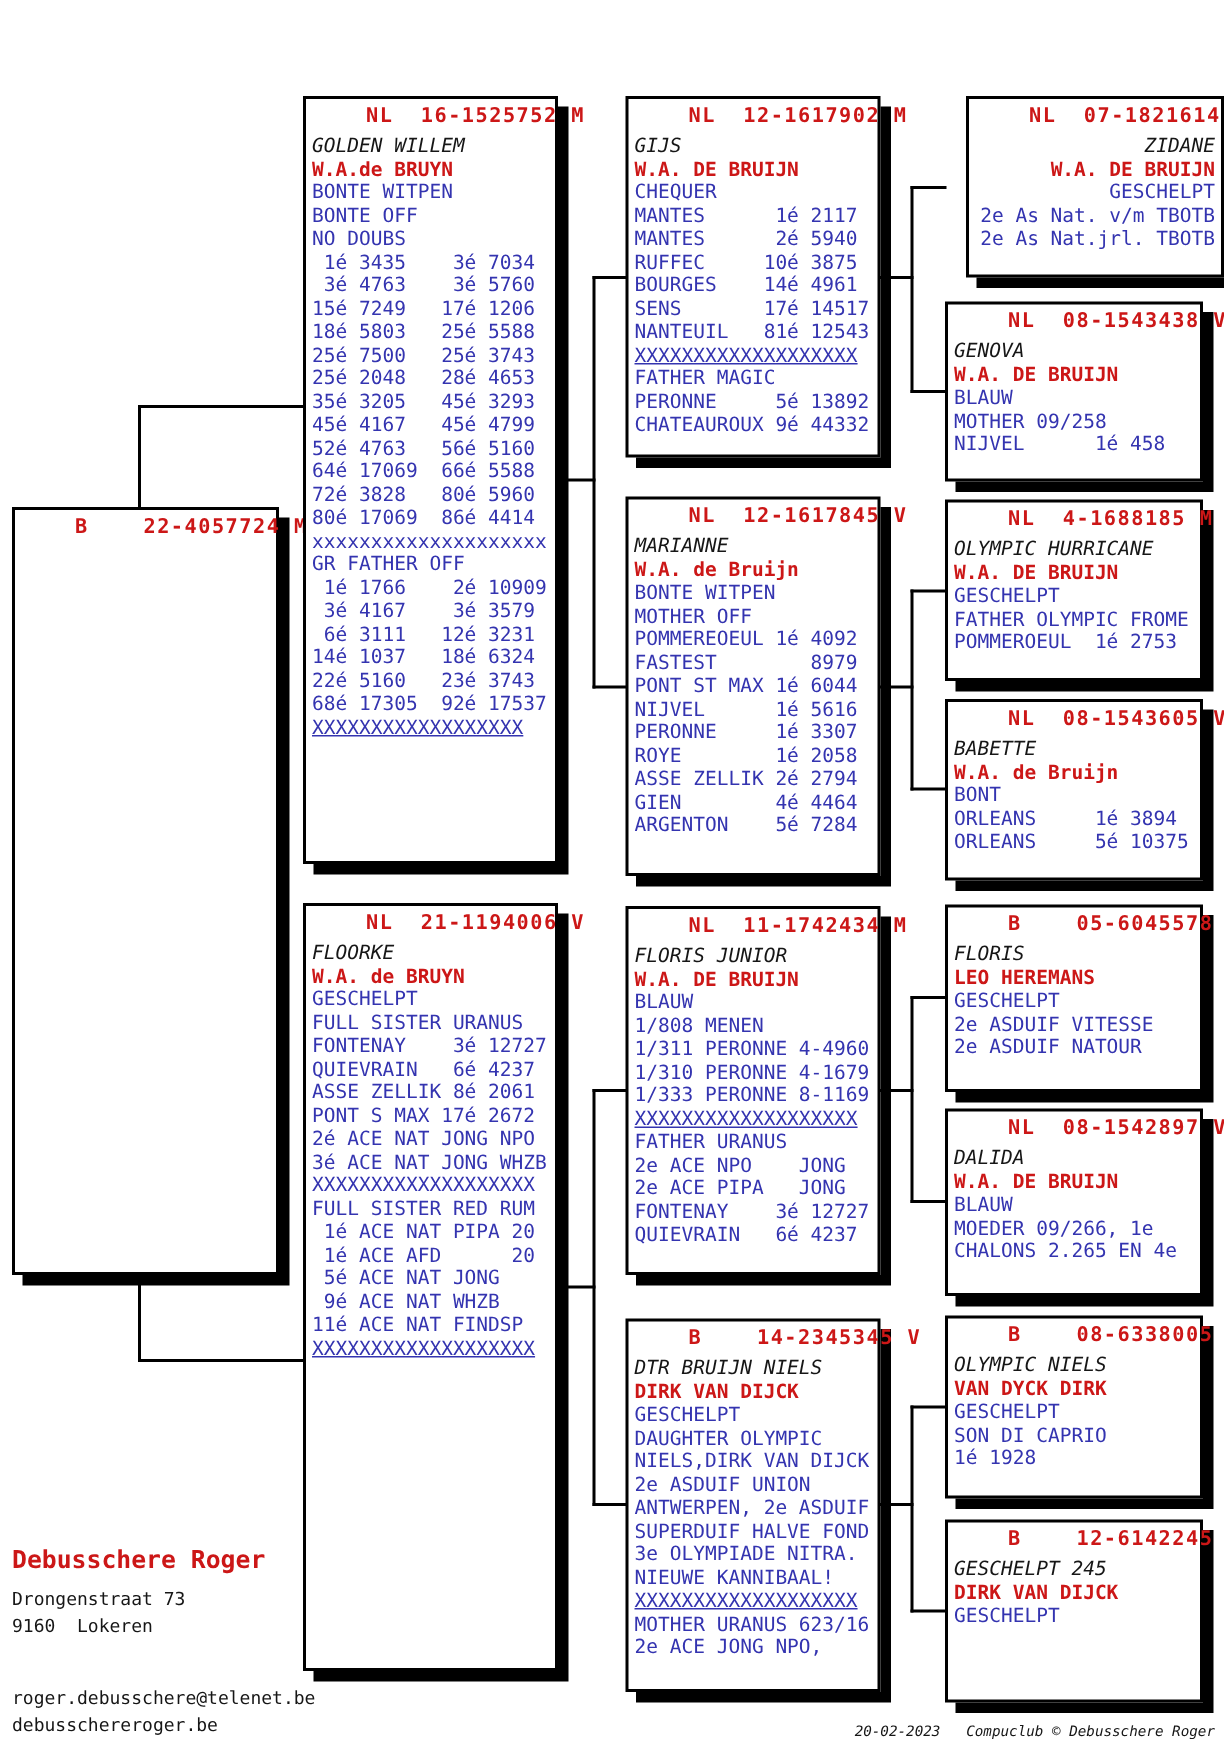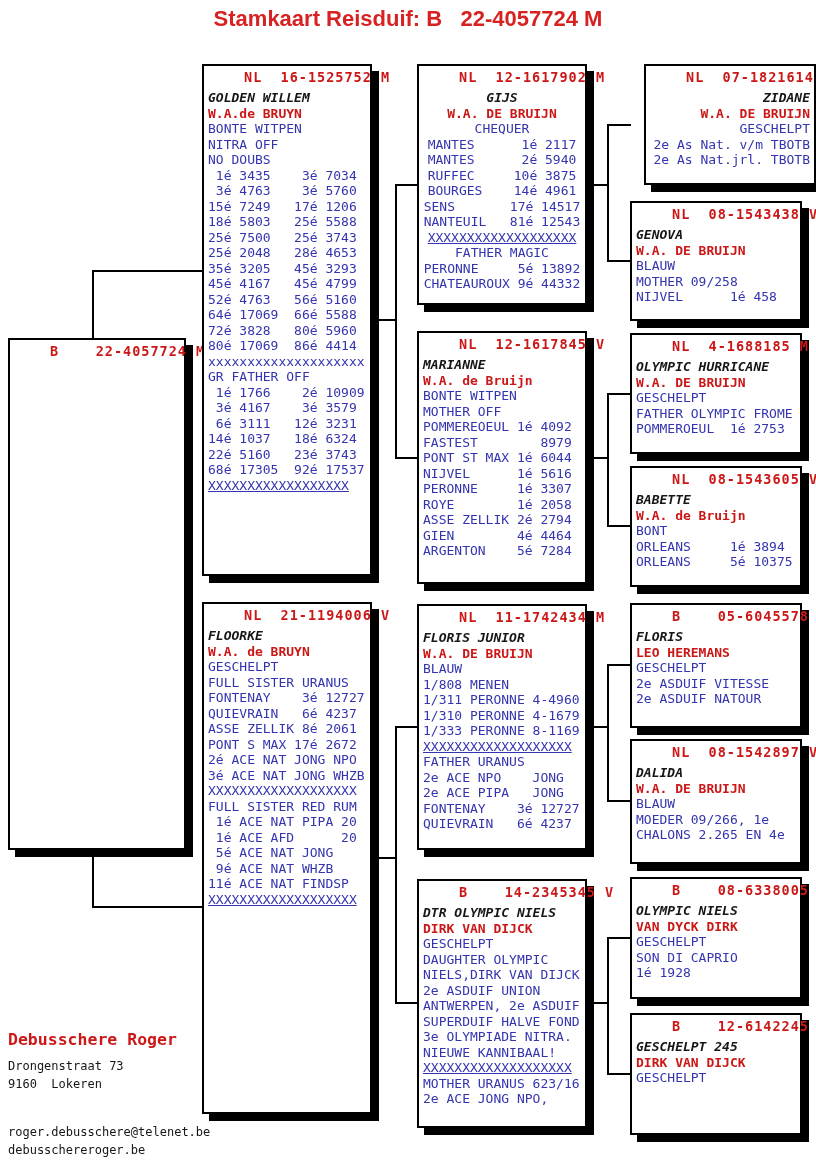--- a/index.html
+++ b/index.html
@@ -19,50 +19,49 @@
   }
   .pbox{
     position:absolute;background:#fff;border:2px solid #000;
     box-shadow:7px 7px 0 0 #000;box-sizing:border-box;padding:3px 4px;
   }
   .pcode{
     color:var(--red);font-weight:bold;font-size:13.5px;line-height:17px;
     white-space:pre;margin-bottom:4px;letter-spacing:1px;padding-left:36px;
   }
   .pline{font-size:13px;line-height:15.5px;white-space:pre;}
-  .pline.name{color:var(--ink);font-style:italic;font-weight:bold;}
+  .pline.name{color:var(--ink);font-style:italic;font-weight:normal;}
   .pline.breeder{color:var(--red);font-weight:bold;}
   .pline.info{color:var(--blue);}
   .pline.infou{color:var(--blue);text-decoration:underline;}
   .conn{position:absolute;background:#000;}
   .ft{position:absolute;white-space:pre;color:var(--ink);font-size:12px;line-height:16px;}
   .ft.owner{color:var(--red);font-weight:bold;font-size:16.5px;}
   .credit{
     position:absolute;right:6px;top:1138px;font-style:italic;font-size:9.5px;
     color:var(--ink);white-space:pre;
   }
 </style>
 </head>
 <body>
 
 <div id="page">
-  <div class="title">Stamkaart Reisduif: B   22-4057724 M</div>
 
   <div class="pbox" style="left: 8px; top: 338px; width: 178px; height: 512px;">
     <div class="pcode">B    22-4057724 M</div>
     <div class="plines"></div>
   </div>
 
   <div class="pbox" style="left: 202px; top: 64px; width: 170px; height: 512px;">
     <div class="pcode">NL  16-1525752 M</div>
     <div class="plines">
         <div class="pline name">GOLDEN WILLEM</div>
         <div class="pline breeder">W.A.de BRUYN</div>
         <div class="pline info">BONTE WITPEN</div>
-        <div class="pline info">NITRA OFF</div>
+        <div class="pline info">BONTE OFF</div>
         <div class="pline info">NO DOUBS</div>
         <div class="pline info"> 1é 3435    3é 7034</div>
         <div class="pline info"> 3é 4763    3é 5760</div>
         <div class="pline info">15é 7249   17é 1206</div>
         <div class="pline info">18é 5803   25é 5588</div>
         <div class="pline info">25é 7500   25é 3743</div>
         <div class="pline info">25é 2048   28é 4653</div>
         <div class="pline info">35é 3205   45é 3293</div>
         <div class="pline info">45é 4167   45é 4799</div>
         <div class="pline info">52é 4763   56é 5160</div>
@@ -98,21 +97,21 @@
         <div class="pline info">FULL SISTER RED RUM</div>
         <div class="pline info"> 1é ACE NAT PIPA 20</div>
         <div class="pline info"> 1é ACE AFD      20</div>
         <div class="pline info"> 5é ACE NAT JONG</div>
         <div class="pline info"> 9é ACE NAT WHZB</div>
         <div class="pline info">11é ACE NAT FINDSP</div>
         <div class="pline infou">XXXXXXXXXXXXXXXXXXX</div>
       </div>
   </div>
 
-  <div class="pbox" style="left: 417px; top: 64px; width: 170px; height: 241px; text-align: center;">
+  <div class="pbox" style="left: 417px; top: 64px; width: 170px; height: 241px;">
     <div class="pcode">NL  12-1617902 M</div>
     <div class="plines">
         <div class="pline name">GIJS</div>
         <div class="pline breeder">W.A. DE BRUIJN</div>
         <div class="pline info">CHEQUER</div>
         <div class="pline info">MANTES      1é 2117</div>
         <div class="pline info">MANTES      2é 5940</div>
         <div class="pline info">RUFFEC     10é 3875</div>
         <div class="pline info">BOURGES    14é 4961</div>
         <div class="pline info">SENS       17é 14517</div>
@@ -158,21 +157,21 @@
         <div class="pline info">2e ACE NPO    JONG</div>
         <div class="pline info">2e ACE PIPA   JONG</div>
         <div class="pline info">FONTENAY    3é 12727</div>
         <div class="pline info">QUIEVRAIN   6é 4237</div>
       </div>
   </div>
 
   <div class="pbox" style="left: 417px; top: 879px; width: 170px; height: 249px;">
     <div class="pcode">B    14-2345345 V</div>
     <div class="plines">
-        <div class="pline name">DTR OLYMPIC NIELS</div>
+        <div class="pline name">DTR BRUIJN NIELS</div>
         <div class="pline breeder">DIRK VAN DIJCK</div>
         <div class="pline info">GESCHELPT</div>
         <div class="pline info">DAUGHTER OLYMPIC</div>
         <div class="pline info">NIELS,DIRK VAN DIJCK</div>
         <div class="pline info">2e ASDUIF UNION</div>
         <div class="pline info">ANTWERPEN, 2e ASDUIF</div>
         <div class="pline info">SUPERDUIF HALVE FOND</div>
         <div class="pline info">3e OLYMPIADE NITRA.</div>
         <div class="pline info">NIEUWE KANNIBAAL!</div>
         <div class="pline infou">XXXXXXXXXXXXXXXXXXX</div>
@@ -297,13 +296,16 @@
       <div class="conn" style="left: 607px; top: 937px; width: 24px; height: 2px;"></div>
       <div class="conn" style="left: 607px; top: 1073px; width: 24px; height: 2px;"></div>
     </div>
 
   <div class="ft owner" style="left:8px;top:1032px;">Debusschere Roger</div>
   <div class="ft" style="left:8px;top:1058px;">Drongenstraat 73</div>
   <div class="ft" style="left:8px;top:1076px;">9160  Lokeren</div>
   <div class="ft" style="left:8px;top:1124px;">roger.debusschere@telenet.be</div>
   <div class="ft" style="left:8px;top:1142px;">debusschereroger.be</div>
 
+  <div class="credit">
+    <span>20-02-2023</span><span>   </span><span>Compuclub © Debusschere Roger</span>
+  </div>
 </div>
 
 </body></html>

